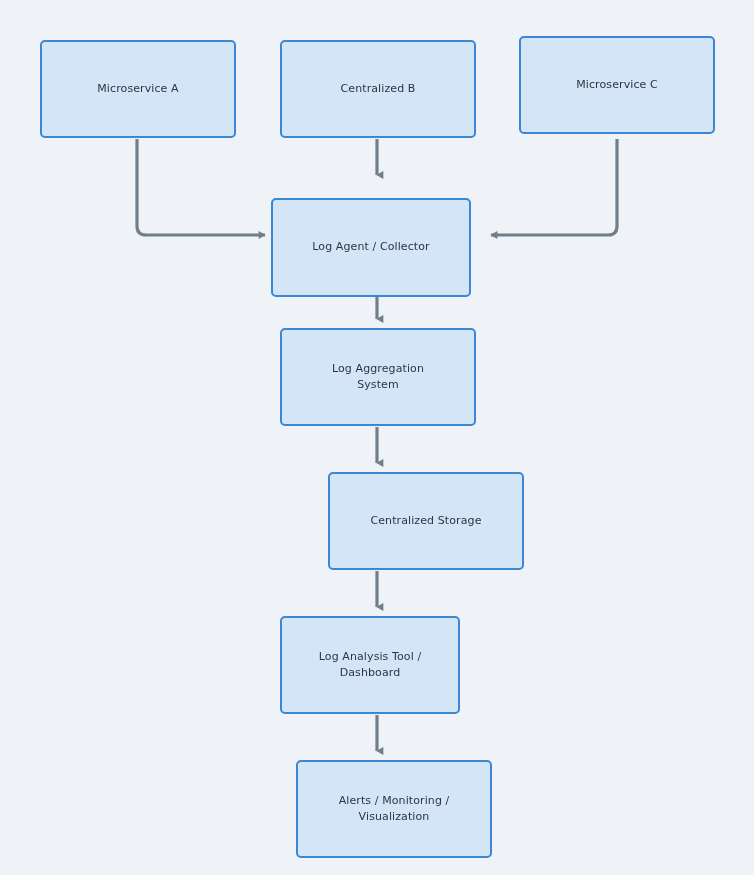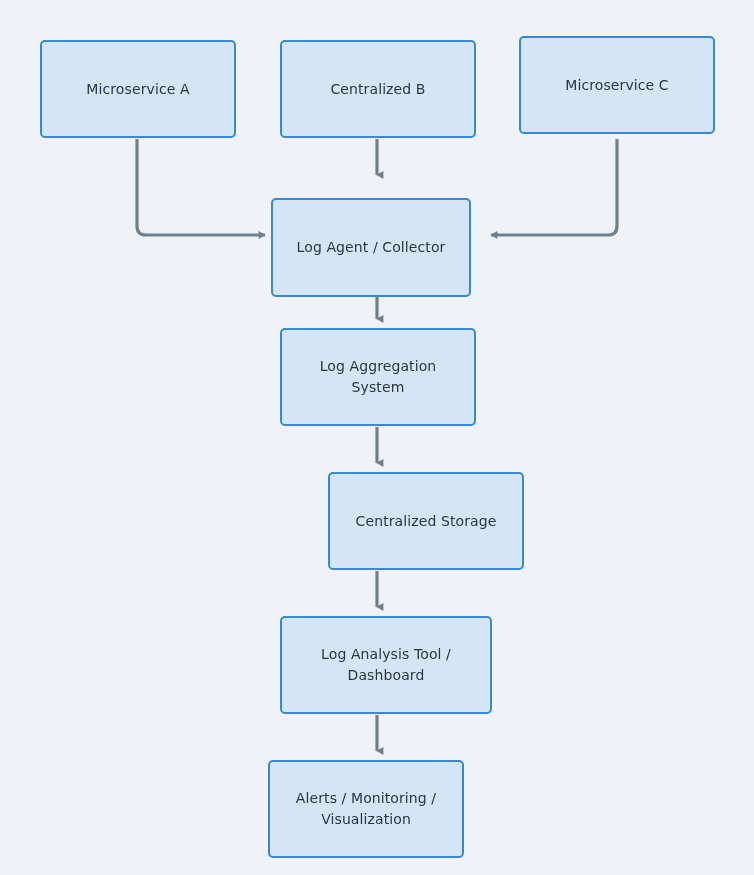--- a/index.html
+++ b/index.html
@@ -30,21 +30,21 @@
     position: absolute;
     box-sizing: border-box;
     background: #d5e5f8;
     border: 2px solid #3a87d4;
     border-radius: 5px;
     display: flex;
     align-items: center;
     justify-content: center;
     text-align: center;
     color: #2b3640;
-    font-size: 14px;
+    font-size: 11px;
     line-height: 1.5;
     letter-spacing: 0.1px;
   }
   .node-label {
     display: block;
     white-space: pre-line;
     padding: 0 8px;
   }
 </style>
 </head>
@@ -101,23 +101,23 @@
 
   <div class="node" id="node-log-aggregation-system" style="left:280px; top:328px; width:196px; height:98px;text-align:center;">
     <span class="node-label">Log Aggregation
 System</span>
   </div>
 
   <div class="node" id="node-centralized-storage" style="left:280px; top:472px; width:196px; height:98px;margin-left:48px;">
     <span class="node-label">Centralized Storage</span>
   </div>
 
-  <div class="node" id="node-log-analysis-tool-dashboard" style="left:280px; top:616px; width:212px; height:98px;">
+  <div class="node" id="node-log-analysis-tool-dashboard" style="left:280px; top:616px; width:180px; height:98px;">
     <span class="node-label">Log Analysis Tool /
 Dashboard</span>
   </div>
 
-  <div class="node" id="node-alerts-monitoring-visualization" style="left:268px; top:760px; width:196px; height:98px;">
+  <div class="node" id="node-alerts-monitoring-visualization" style="left:296px; top:760px; width:196px; height:98px;">
     <span class="node-label">Alerts / Monitoring /
 Visualization</span>
   </div>
 
 </div>
 
 </body></html>

